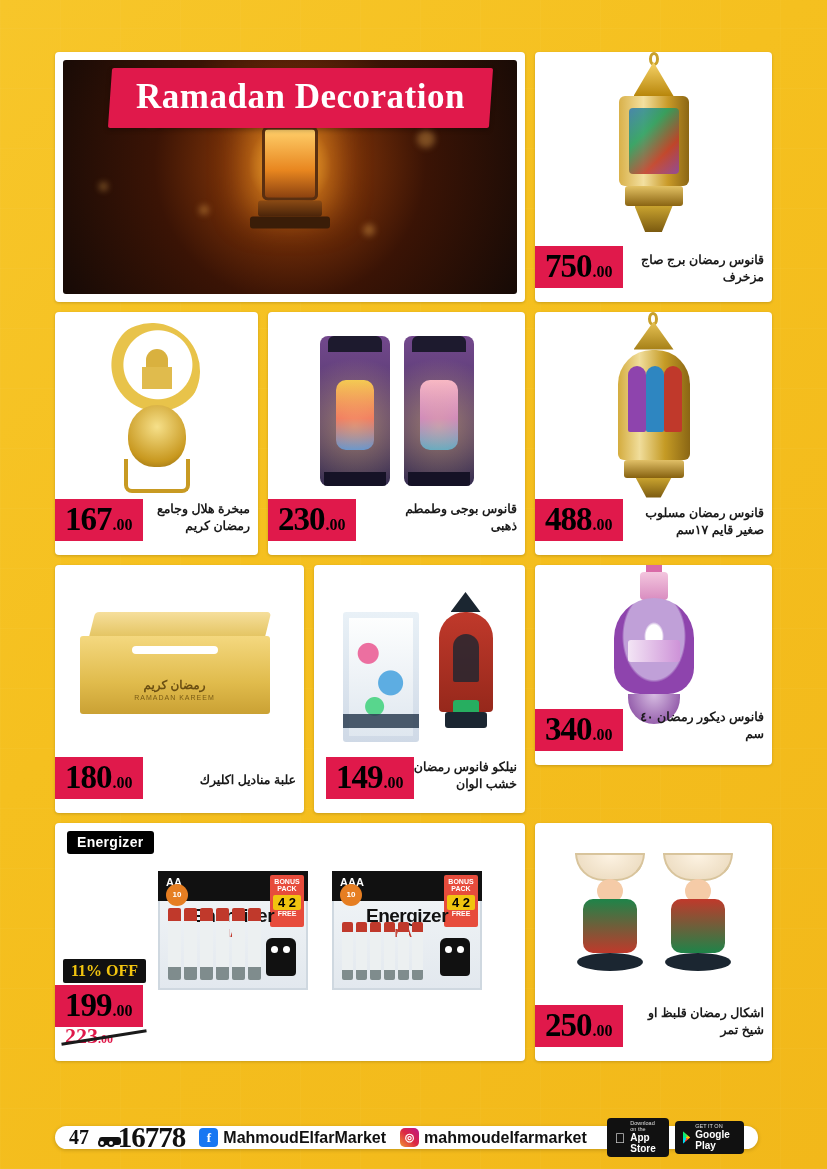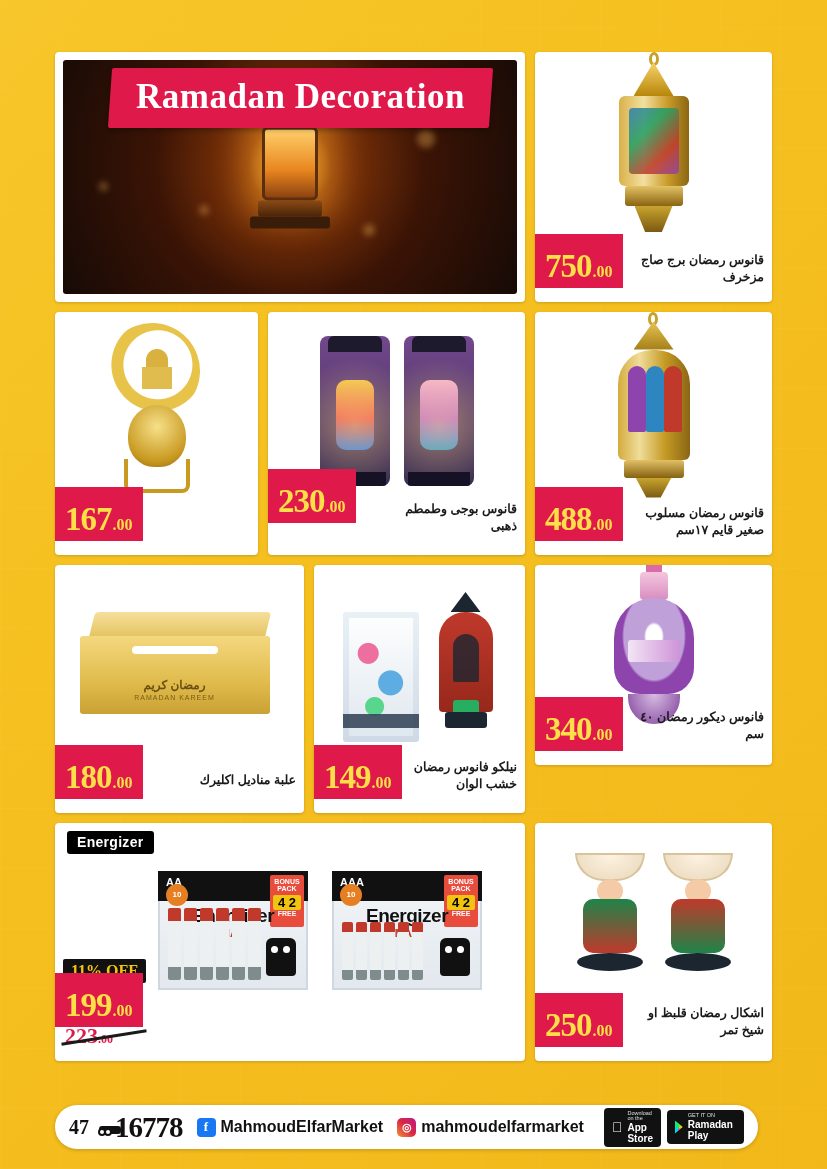--- a/index.html
+++ b/index.html
@@ -85,22 +85,22 @@
     border-radius: 2px;
     box-shadow: 0 2px 5px rgba(0,0,0,.3);
     transform: skewX(-4deg);
   }
   .banner-title span { display:inline-block; transform: skewX(4deg); }
 
   
   .price-tag {
     position: absolute;
     background: #e0194b;
-    color: #fde047;
-    padding: 16px 10px 5px 10px;
+    color: #000000;
+    padding: 4px 10px 5px 10px;
     display: flex; align-items: baseline;
     font-family: "Liberation Serif", serif;
     line-height: 1;
   }
   .price-main { font-size: 33px; font-weight: bold; letter-spacing: -1px; }
   .price-dec { font-size: 16px; font-weight: bold; margin-left: 1px; }
 
   .desc {
     position: absolute;
     right: 8px;
@@ -254,21 +254,21 @@
   .fig-bowl { position:absolute; left:4px; top:0; width:70px; height:28px; background: radial-gradient(ellipse at 50% 0%, #fdf3e3, #e8d6b8); border-radius: 0 0 34px 34px; border:2px solid #d8c49c; }
   .fig-head { position:absolute; left:26px; top:26px; width:26px; height:24px; background:#f5cba7; border-radius:50%; }
   .fig-body { position:absolute; left:12px; top:46px; width:54px; height:54px; border-radius:10px; }
   .f1 .fig-body { background: linear-gradient(180deg,#1e8449,#c0392b); }
   .f2 .fig-body { background: linear-gradient(180deg,#c0392b,#1e8449); }
   .fig-base { position:absolute; left:6px; top:100px; width:66px; height:18px; background:#1b2631; border-radius: 50%; }
 
   
   .footer {
     position: absolute; left: 55px; right: 69px; bottom: 20px;
-    height: 44px;
+    height: 23px;
     background: #fff;
     border-radius: 22px;
     display: flex; align-items: center;
     padding: 0 14px;
     box-shadow: 0 1px 4px rgba(0,0,0,.2);
   }
   .page-num {
     font-family:"Liberation Serif", serif; font-weight:bold; font-size:20px; color:#111;
     margin-right: 8px;
   }
@@ -356,40 +356,41 @@
                 <div class="mosque-body"></div>
               </div>
             <div class="incense"></div>
             <div class="inc-legs"></div>
           </div>
         </div>
         <div class="price-tag" style="left:0;bottom:14px;">
           <span class="price-main">167</span>
           <span class="price-dec">.00</span>
         </div>
+        <div class="desc" style="bottom:20px;">مبخرة هلال وجامع رمضان كريم</div>
       </div>
 
       <div class="card" style="width:257px;height:243px;">
         <div class="prod" style="padding-bottom:46px;">
           <div class="kid-wrap">
             <div class="kid kid1">
                 <div class="kid-top"></div>
                 <div class="kid-fig"></div>
                 <div class="kid-glow"></div>
                 <div class="kid-base"></div>
               </div>
             <div class="kid kid2">
                 <div class="kid-top"></div>
                 <div class="kid-fig"></div>
                 <div class="kid-glow"></div>
                 <div class="kid-base"></div>
               </div>
           </div>
         </div>
-        <div class="price-tag" style="left:0;bottom:32px;">
+        <div class="price-tag" style="left:0;bottom:14px;">
           <span class="price-main">230</span>
           <span class="price-dec">.00</span>
         </div>
         <div class="desc" style="bottom:20px;">قانوس بوجى وطمطم ذهبى</div>
       </div>
 
       <div class="card" style="width:237px;height:243px;">
         <div class="prod" style="padding-bottom:44px;">
           <div class="arch">
             <div class="arch-hook"></div>
@@ -439,21 +440,21 @@
               </div>
             <div class="wlant">
                 <div class="wlant-top"></div>
                 <div class="wlant-body"></div>
                 <div class="wlant-cut"></div>
                 <div class="ribbon"></div>
                 <div class="wlant-base"></div>
               </div>
           </div>
         </div>
-        <div class="price-tag" style="left:0;bottom:14px;">
+        <div class="price-tag" style="left:12px;bottom:14px;">
           <span class="price-main">149</span>
           <span class="price-dec">.00</span>
         </div>
         <div class="desc" style="bottom:20px;">نيلكو  فانوس رمضان خشب الوان</div>
       </div>
 
       <div class="card" style="width:237px;height:200px;">
         <div class="prod" style="padding-bottom:44px;">
           <div class="decor">
             <div class="decor-cap"></div>
@@ -589,17 +590,17 @@
       <span>
         <span class="lbl-sm">Download on the</span>
         <span class="lbl-lg">App Store</span>
       </span>
     </span>
 
     <span class="store">
       <span class="gplay"></span>
       <span>
         <span class="lbl-sm">GET IT ON</span>
-        <span class="lbl-lg">Ramadan Play</span>
+        <span class="lbl-lg">Google Play</span>
       </span>
     </span>
   </div>
 </div>
 
 </body></html>

